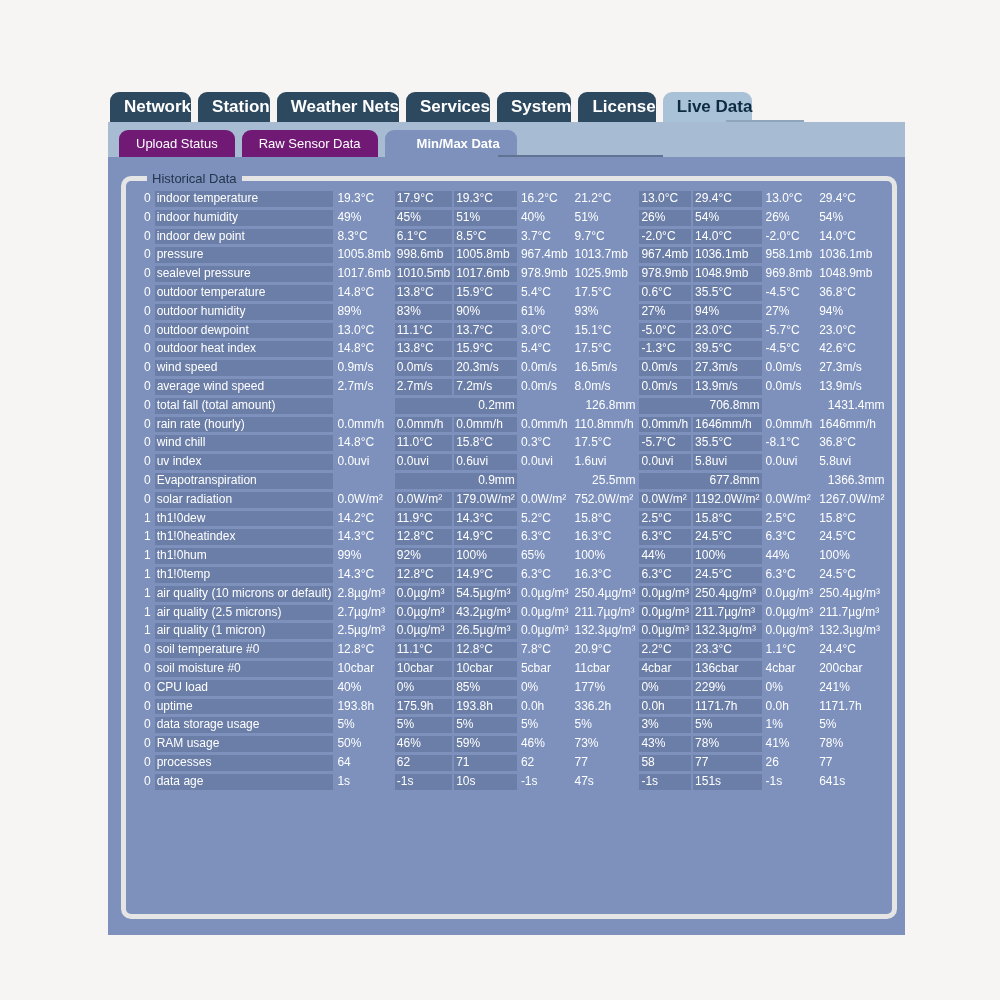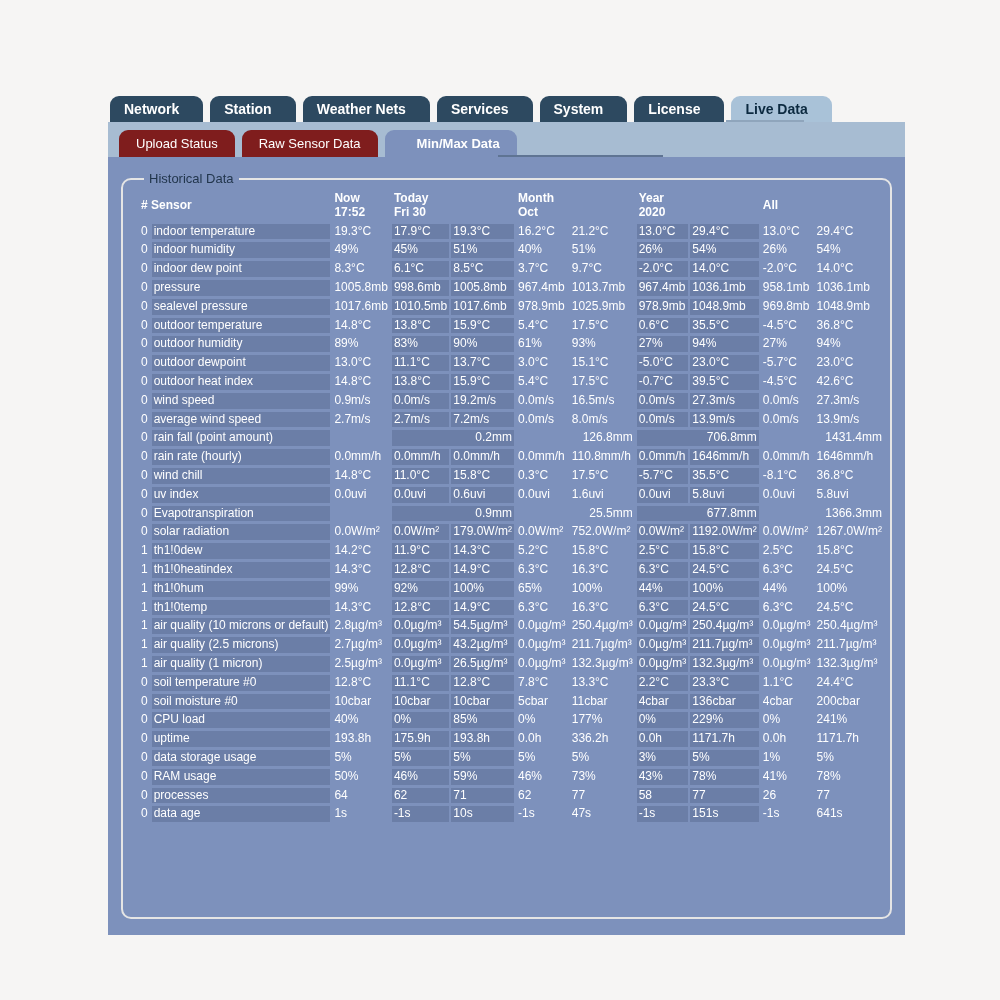--- a/index.html
+++ b/index.html
@@ -3,36 +3,36 @@
 <meta charset="utf-8">
 <style>
   * { margin:0; padding:0; box-sizing:border-box; }
   html,body { width:1000px; height:1000px; }
   body { background:#f6f5f4; font-family:"Liberation Sans","DejaVu Sans",sans-serif; position:relative; }
 
   .app { position:absolute; left:108px; top:96px; width:797px; }
 
   
   .tabbar { position:relative; height:26px; padding-left:2px; display:flex; align-items:flex-end; }
-  .tab { background:#2d4960; color:#ffffff; font-size:14px; font-weight:bold;
-         padding:5px 24px 5px 14px; border-radius:9px 9px 0 0; margin-right:7px;
+  .tab { background:#2d4960; color:#ffffff; font-size:17px; font-weight:bold;
+         padding:5px 0 5px 14px; border-radius:9px 9px 0 0; margin-right:7px;
          white-space:nowrap; cursor:pointer; }
   .tab.active { background:#a9c2d8; color:#0c2a40;text-align:right; }
   .tab-underline { position:absolute; bottom:0; height:2px; background:#8fa5bc; }
 
   
   .subtabbar { position:relative; height:35px; background:#a7bcd2; display:flex; align-items:flex-end; padding-left:4px; }
-  .subtab { background:#7f1d1d; color:#ffffff; font-size:13px; padding:6px 17px 6px 17px;
+  .subtab { background:#701a75; color:#ffffff; font-size:13px; padding:6px 17px 6px 17px;
             border-radius:9px 9px 0 0; margin-left:7px; white-space:nowrap; cursor:pointer; }
   .subtab.active { background:#7d91bc; font-weight:bold;padding-left:32px; }
   .subtab-underline { position:absolute; bottom:0; height:2px; background:#5f7493; }
 
   
   .panel { background:#7d91bc; padding:14px 13px 16px 13px; }
-  fieldset.hist { border:2px solid #e5e5e5; border-radius:10px; padding:2px 4px 12px 14px; min-height:748px; }
+  fieldset.hist { border:5px solid #e5e5e5; border-radius:10px; padding:2px 4px 12px 14px; min-height:748px; }
   fieldset.hist legend { color:#22364d; font-size:13px; padding:0 5px; margin-left:7px; }
 
   
   table.mm { border-collapse:separate; border-spacing:2px 3px; table-layout:fixed; }
   table.mm td { font-size:12px; color:#ffffff; vertical-align:middle; white-space:nowrap; overflow:visible; line-height:1.15; padding:1px 2px; height:15px; }
   td.ghead { font-size:13px; font-weight:bold; vertical-align:middle; padding-top:8px; }
   td.mhead { font-size:12.5px; }
   td.num  { text-align:right; padding-right:1px; }
   td.name { color:#d3edc3; font-size:12.5px; white-space:normal; }
   td.name.wn { color:#ffffff; }
@@ -76,44 +76,20 @@
           <col style="width:65px">
             <col style="width:65px">
           <col style="width:66px">
             <col style="width:66px">
           <col style="width:65px">
             <col style="width:66px">
           <col style="width:65px">
             <col style="width:76px">
         </colgroup>
         <tbody>
-          <tr>
-            <td class="ghead" colspan="2">
-                <div># Sensor</div>
-              </td>
-            <td class="ghead">
-                <div>Now</div>
-                <div>17:52</div>
-              </td>
-            <td class="ghead" colspan="2">
-                <div>Today</div>
-                <div>Fri 30</div>
-              </td>
-            <td class="ghead" colspan="2">
-                <div>Month</div>
-                <div>Oct</div>
-              </td>
-            <td class="ghead" colspan="2">
-                <div>Year</div>
-                <div>2020</div>
-              </td>
-            <td class="ghead" colspan="2">
-                <div>All</div>
-              </td>
-          </tr>
 
         <tr>
               <td class="num">0</td>
               <td class="name sh">indoor temperature</td>
               <td>19.3°C</td>
               <td class="sh">17.9°C</td>
               <td class="sh">19.3°C</td>
               <td>16.2°C</td>
               <td>21.2°C</td>
               <td class="sh">13.0°C</td>
@@ -213,31 +189,31 @@
               <td>23.0°C</td>
             </tr>
             <tr>
               <td class="num">0</td>
               <td class="name sh">outdoor heat index</td>
               <td>14.8°C</td>
               <td class="sh">13.8°C</td>
               <td class="sh">15.9°C</td>
               <td>5.4°C</td>
               <td>17.5°C</td>
-              <td class="sh">-0.7°C</td>
+              <td class="sh">-1.3°C</td>
               <td class="sh">39.5°C</td>
               <td>-4.5°C</td>
               <td>42.6°C</td>
             </tr>
             <tr>
               <td class="num">0</td>
               <td class="name sh">wind speed</td>
               <td>0.9m/s</td>
               <td class="sh">0.0m/s</td>
-              <td class="sh">19.2m/s</td>
+              <td class="sh">20.3m/s</td>
               <td>0.0m/s</td>
               <td>16.5m/s</td>
               <td class="sh">0.0m/s</td>
               <td class="sh">27.3m/s</td>
               <td>0.0m/s</td>
               <td>27.3m/s</td>
             </tr>
             <tr>
               <td class="num">0</td>
               <td class="name sh">average wind speed</td>
@@ -246,21 +222,21 @@
               <td class="sh">7.2m/s</td>
               <td>0.0m/s</td>
               <td>8.0m/s</td>
               <td class="sh">0.0m/s</td>
               <td class="sh">13.9m/s</td>
               <td>0.0m/s</td>
               <td>13.9m/s</td>
             </tr>
             <tr>
               <td class="num">0</td>
-              <td class="name sh">rain fall (point amount)</td>
+              <td class="name sh">total fall (total amount)</td>
               <td></td>
               <td class="ctr sh" colspan="2">0.2mm</td>
               <td class="ctr" colspan="2">126.8mm</td>
               <td class="ctr sh" colspan="2">706.8mm</td>
               <td class="ctr" colspan="2">1431.4mm</td>
             </tr>
             <tr>
               <td class="num">0</td>
               <td class="name sh">rain rate (hourly)</td>
               <td>0.0mm/h</td>
@@ -412,21 +388,21 @@
               <td>0.0µg/m³</td>
               <td>132.3µg/m³</td>
             </tr>
             <tr>
               <td class="num">0</td>
               <td class="name sh">soil temperature #0</td>
               <td>12.8°C</td>
               <td class="sh">11.1°C</td>
               <td class="sh">12.8°C</td>
               <td>7.8°C</td>
-              <td>13.3°C</td>
+              <td>20.9°C</td>
               <td class="sh">2.2°C</td>
               <td class="sh">23.3°C</td>
               <td>1.1°C</td>
               <td>24.4°C</td>
             </tr>
             <tr>
               <td class="num">0</td>
               <td class="name sh">soil moisture #0</td>
               <td>10cbar</td>
               <td class="sh">10cbar</td>

